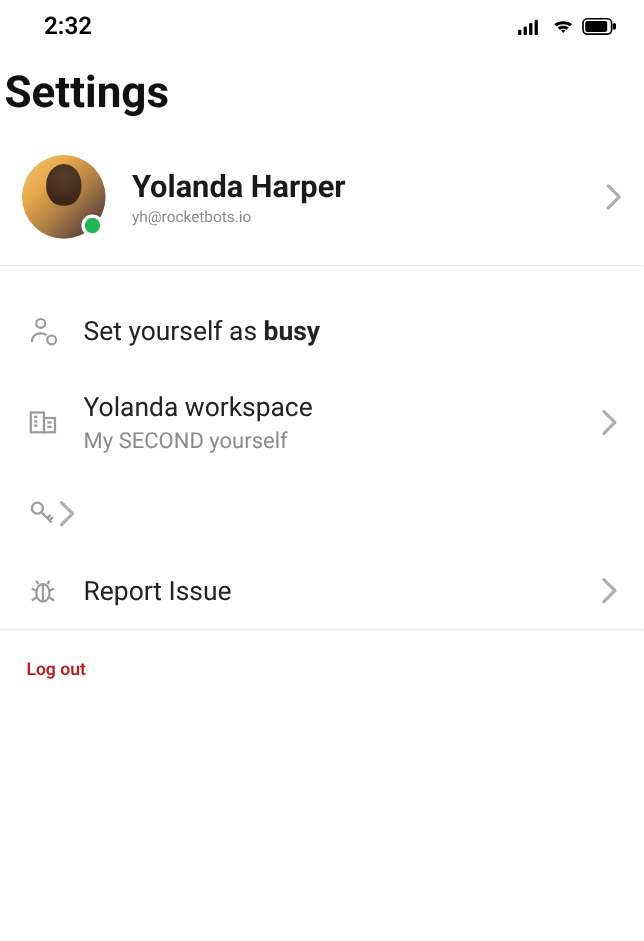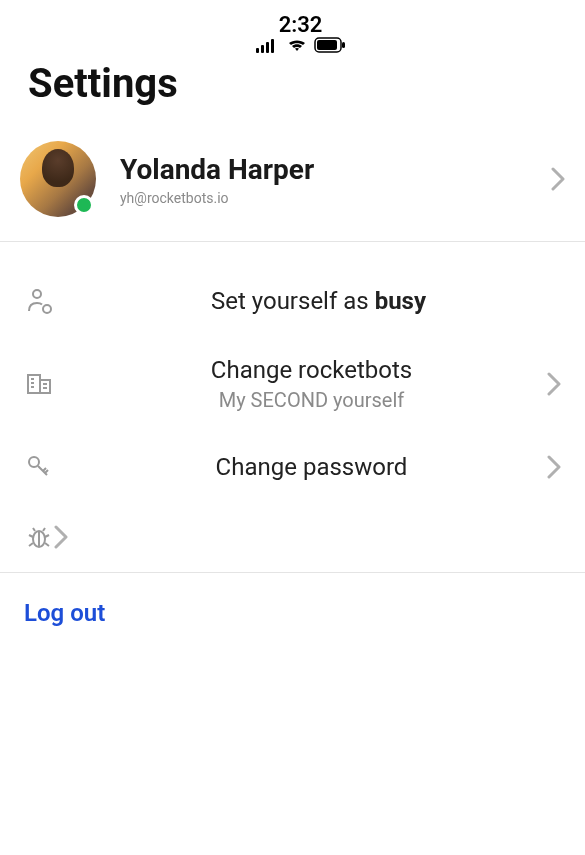--- a/index.html
+++ b/index.html
@@ -14,36 +14,35 @@
       background: #ffffff;
       color: #1a1a1a;
       position: relative;
     }
     .status-bar {
       display: flex;
       justify-content: space-between;
       align-items: center;
       padding: 12px 24px 8px 40px;
       height: 44px;
-      flex-direction: column;
     }
     .status-time {
       font-size: 22px;
       font-weight: 600;
       color: #000;
     }
     .status-icons {
       display: flex;
       align-items: center;
       gap: 6px;
     }
     .page-title {
       font-size: 40px;
       font-weight: 700;
-      padding: 16px 16px 24px 28px;
+      padding: 16px 16px 24px 4px;
       color: #111;
     }
     .profile-row {
       display: flex;
       align-items: center;
       padding: 10px 20px 24px 20px;
       border-bottom: 1px solid #e4e4e4;
       cursor: pointer;
       position: relative;
     }
@@ -102,21 +101,20 @@
     .list {
       padding-top: 24px;
       border-bottom: 1px solid #e4e4e4;
     }
     .list-item {
       display: flex;
       align-items: center;
       padding: 20px 24px;
       cursor: pointer;
       min-height: 68px;
-      text-align: center;
     }
     .list-icon {
       width: 30px;
       height: 30px;
       flex-shrink: 0;
       color: #9a9a9a;
       display: flex;
       align-items: center;
       justify-content: center;
     }
@@ -135,23 +133,23 @@
     .list-sub {
       font-size: 20px;
       color: #8a8a8a;
       margin-top: 4px;
     }
     .logout-row {
       padding: 26px 24px;
       cursor: pointer;
     }
     .logout-label {
-      font-size: 24px;
+      font-size: 16px;
       font-weight: 600;
-      color: #1d4ed8;
+      color: #b91c1c;
     }
     svg { display: block; }
   </style>
 </head>
 <body>
 
 <div class="status-bar">
   <span class="status-time">2:32</span>
   <div class="status-icons">
     <span>
@@ -218,59 +216,59 @@
         <rect x="3" y="5" width="12" height="18"></rect>
         <rect x="15" y="10" width="10" height="13"></rect>
         <line x1="6" y1="9" x2="9" y2="9"></line>
         <line x1="6" y1="13" x2="9" y2="13"></line>
         <line x1="6" y1="17" x2="9" y2="17"></line>
         <line x1="18" y1="14" x2="22" y2="14"></line>
         <line x1="18" y1="18" x2="22" y2="18"></line>
       </svg>
     </span>
     <div class="list-text">
-      <div class="list-label">Change rocketbots</div>
+      <div class="list-label">Yolanda workspace</div>
       <div class="list-sub">My SECOND yourself</div>
     </div>
     <span class="chevron">
       <svg width="14" height="24" viewBox="0 0 14 24">
           <path d="M2 2 L12 12 L2 22" fill="none" stroke="currentColor" stroke-width="3" stroke-linecap="round" stroke-linejoin="round"></path>
         </svg>
     </span>
   </div>
 
 
   <div class="list-item">
     <span class="list-icon">
       <svg width="28" height="28" viewBox="0 0 28 28" fill="none" stroke="currentColor" stroke-width="2">
         <circle cx="9" cy="9" r="5"></circle>
         <path d="M13 13 L22 22 M18 18 L21 15 M20 20 L23 17"></path>
       </svg>
     </span>
+    <span class="chevron">
+      <svg width="14" height="24" viewBox="0 0 14 24">
+          <path d="M2 2 L12 12 L2 22" fill="none" stroke="currentColor" stroke-width="3" stroke-linecap="round" stroke-linejoin="round"></path>
+        </svg>
+    </span>
+  </div>
+
+  <div class="list-item">
+    <span class="list-icon">
+      <svg width="28" height="28" viewBox="0 0 28 28" fill="none" stroke="currentColor" stroke-width="2">
+        <ellipse cx="14" cy="16" rx="6" ry="8"></ellipse>
+        <path d="M10 8 L8 5 M18 8 L20 5 M8 14 L4 12 M20 14 L24 12 M8 20 L4 23 M20 20 L24 23 M14 8 L14 24"></path>
+      </svg>
+    </span>
     <div class="list-text">
-      <div class="list-label">Change password</div>
+      <div class="list-label">Report Issue</div>
     </div>
     <span class="chevron">
       <svg width="14" height="24" viewBox="0 0 14 24">
           <path d="M2 2 L12 12 L2 22" fill="none" stroke="currentColor" stroke-width="3" stroke-linecap="round" stroke-linejoin="round"></path>
         </svg>
     </span>
   </div>
 
-  <div class="list-item">
-    <span class="list-icon">
-      <svg width="28" height="28" viewBox="0 0 28 28" fill="none" stroke="currentColor" stroke-width="2">
-        <ellipse cx="14" cy="16" rx="6" ry="8"></ellipse>
-        <path d="M10 8 L8 5 M18 8 L20 5 M8 14 L4 12 M20 14 L24 12 M8 20 L4 23 M20 20 L24 23 M14 8 L14 24"></path>
-      </svg>
-    </span>
-    <span class="chevron">
-      <svg width="14" height="24" viewBox="0 0 14 24">
-          <path d="M2 2 L12 12 L2 22" fill="none" stroke="currentColor" stroke-width="3" stroke-linecap="round" stroke-linejoin="round"></path>
-        </svg>
-    </span>
-  </div>
-
 </div>
 
 <div class="logout-row">
   <span class="logout-label">Log out</span>
 </div>
 
 </body></html>

